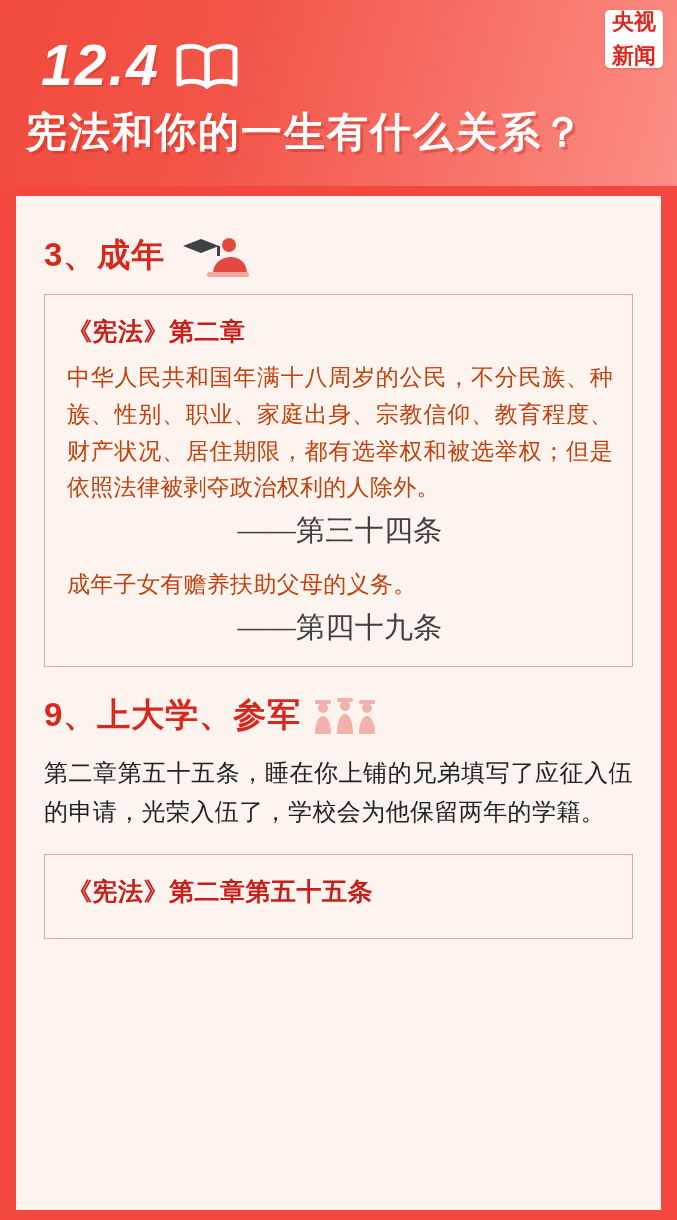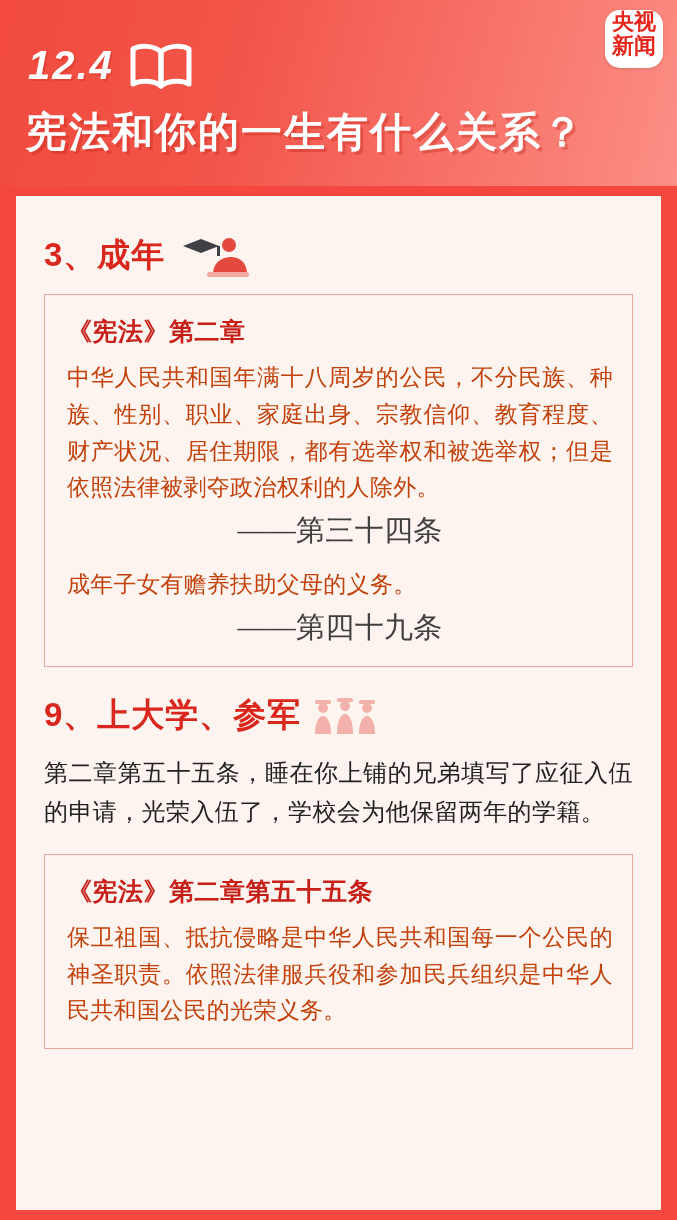--- a/index.html
+++ b/index.html
@@ -31,25 +31,25 @@
     background: #f4473f;
   }
 
   .logo-badge {
     position: absolute;
     top: 10px;
     right: 14px;
     width: 58px;
     height: 58px;
     background: #ffffff;
-    border-radius: 15px;
+    border-radius: 5px;
     display: flex;
     flex-direction: column;
     align-items: center;
-    justify-content: flex-start;
+    justify-content: space-between;
     line-height: 1.08;
     box-shadow: 0 1px 3px rgba(0,0,0,0.12);
   }
   .logo-badge span {
     display: block;
     color: #e3251c;
     font-family: "Liberation Sans", sans-serif;
     font-weight: bold;
     font-size: 22px;
     letter-spacing: 0px;
@@ -60,24 +60,25 @@
     top: 36px;
     left: 28px;
     display: flex;
     align-items: center;
   }
   .date-text {
     color: #ffffff;
     font-family: "Liberation Sans", sans-serif;
     font-weight: bold;
     font-style: italic;
-    font-size: 40px;
+    font-size: 57px;
     letter-spacing: 2px;
     line-height: 1;
     text-shadow: 2px 2px 0 rgba(190,30,20,0.25);
+    margin-left: 13px;
   }
   .book-icon {
     margin-left: 14px;
     margin-top: 6px;
   }
 
   .headline {
     position: absolute;
     top: 112px;
     left: 26px;
@@ -229,17 +230,16 @@
             <path d="M46 40 C46 28, 50 22, 54 22 C58 22, 62 28, 62 40 Z"></path>
           </g>
         </svg>
       </span>
     </div>
 
     <p class="body-text">第二章第五十五条，睡在你上铺的兄弟填写了应征入伍的申请，光荣入伍了，学校会为他保留两年的学籍。</p>
 
     <div class="quote-box">
       <div class="quote-title">《宪法》第二章第五十五条</div>
-      <p class="quote-text">保卫祖国、抵抗侵略是中华人民共和国每一个公民的神圣职责。依照法律服兵役和参加民兵组织是中华人民共和国公民的光荣义务。</p>
     </div>
   </div>
 
 </div>
 
 </body></html>

